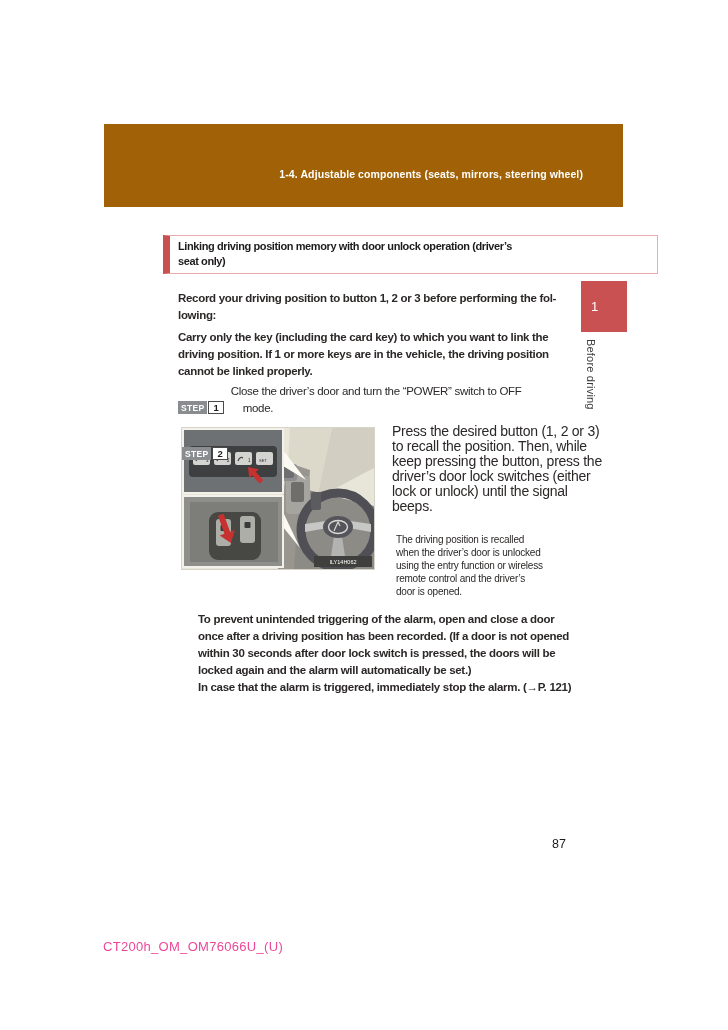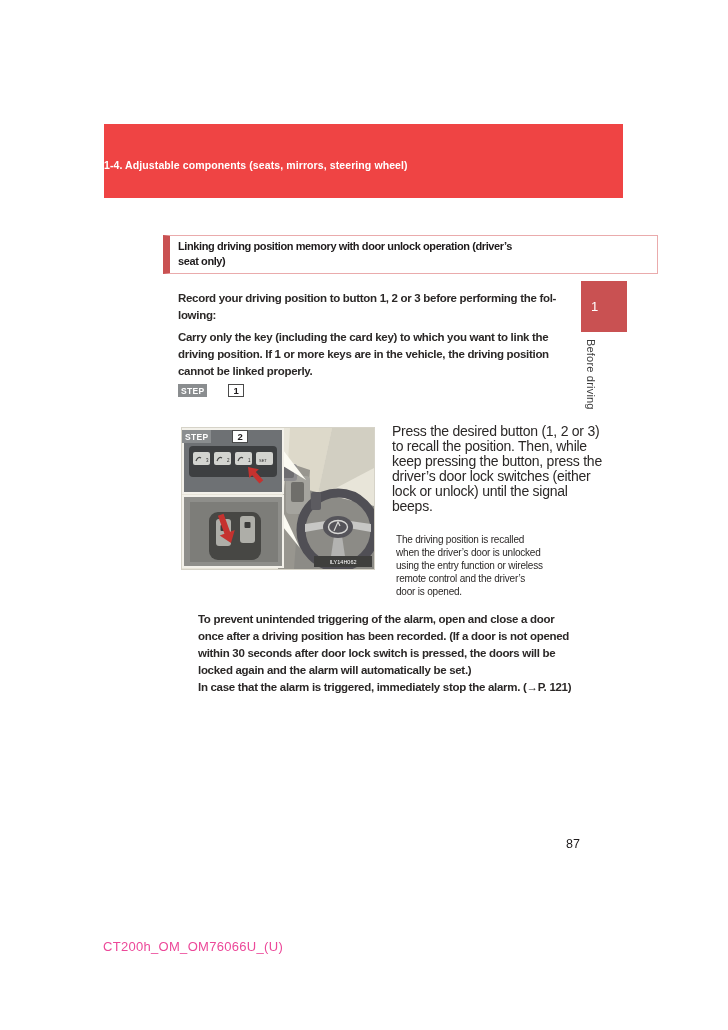--- a/index.html
+++ b/index.html
@@ -3,40 +3,40 @@
 <meta charset="utf-8">
 <style>
   html,body{margin:0;padding:0;}
   body{
     width:728px;height:1030px;background:#ffffff;position:relative;
     font-family:"Liberation Sans", sans-serif;color:#2b2827;overflow:hidden;
   }
   .abs{position:absolute;}
   
   .banner{
-    left:104px;top:124px;width:519px;height:74px;background:#ef4444;
-    box-sizing:border-box;display:flex;justify-content:flex-start;align-items:flex-end;
+    left:104px;top:124px;width:519px;height:83px;background:#a16207;
+    box-sizing:border-box;display:flex;justify-content:flex-end;align-items:flex-end;
     padding:0 40px 27px 0;
   }
   .banner .crumb{color:#ffffff;font-size:10.5px;font-weight:bold;letter-spacing:0.1px;}
   
   .title-box{
     left:163px;top:235px;width:495px;box-sizing:border-box;
     border:1px solid #eaabac;border-left:7px solid #c95152;
     padding:3px 4px 4px 8px;
     font-size:11px;font-weight:bold;line-height:15px;letter-spacing:-0.4px;
     white-space:pre-line;color:#1e1b1c;
   }
   .para{white-space:pre-line;font-size:11.5px;line-height:17px;letter-spacing:-0.3px;font-weight:bold;}
   .p1{left:178px;top:290px;}
   .p2{left:178px;top:329px;}
   .p3{left:178px;top:611px;margin-left:20px;}
   
   .step1{left:178px;top:383px;display:flex;align-items:flex-start;}
-  .step-badge{display:inline-flex;align-items:stretch;flex:none;margin-top:1px;gap:20px;}
+  .step-badge{display:inline-flex;align-items:stretch;flex:none;margin-top:18px;}
   .step-badge .word{
     background:#8a8d8f;color:#ffffff;font-size:8.5px;font-weight:bold;
     padding:1px 3px 1px 3px;display:flex;align-items:center;letter-spacing:0.3px;
   }
   .step-badge .num{
     background:#ffffff;color:#1e1b1c;border:1px solid #4a4a4a;margin-left:1px;
     font-size:9.5px;font-weight:bold;padding:0 4px;display:flex;align-items:center;
   }
   .step1-text{margin-left:7px;white-space:pre-line;font-size:11.5px;line-height:17px;
     letter-spacing:-0.3px;padding-left:12px;text-indent:-12px;}
@@ -48,21 +48,21 @@
   
   .chapter-tab{
     left:581px;top:281px;width:46px;height:51px;background:#c95152;
     display:flex;align-items:center;box-sizing:border-box;padding-left:10px;
   }
   .chapter-tab .n{color:#ffffff;font-size:13px;}
   .vlabel{
     left:597px;top:339px;transform:rotate(90deg);transform-origin:0 0;
     font-size:11px;color:#3c3c3c;letter-spacing:0.2px;white-space:nowrap;
   }
-  .pagenum{left:552px;top:837px;width:28px;text-align:right;font-size:12.5px;color:#1e1b1c;}
+  .pagenum{left:552px;top:837px;width:28px;font-size:12.5px;color:#1e1b1c;}
   .footer{left:103px;top:939px;font-size:13px;color:#ec4899;letter-spacing:0.3px;}
 </style>
 </head>
 <body>
 
 <div class="abs banner">
   <span class="crumb">1-4. Adjustable components (seats, mirrors, steering wheel)</span>
 </div>
 
 <div class="abs title-box">Linking driving position memory with door unlock operation (driver’s
@@ -72,20 +72,22 @@
 lowing:</div>
 <div class="abs para p2">Carry only the key (including the card key) to which you want to link the
 driving position. If 1 or more keys are in the vehicle, the driving position
 cannot be linked properly.</div>
 
 <div class="abs step1">
   <span class="step-badge">
     <span class="word">STEP</span>
     <span class="num">1</span>
   </span>
+  <span class="step1-text">Close the driver’s door and turn the “POWER” switch to OFF
+mode.</span>
 </div>
 
 <span class="abs step-badge step2-badge">
   <span class="word">STEP</span>
   <span class="num">2</span>
 </span>
 
 <div class="abs figure">
   <svg width="192" height="141" viewBox="0 0 192 141">
 

